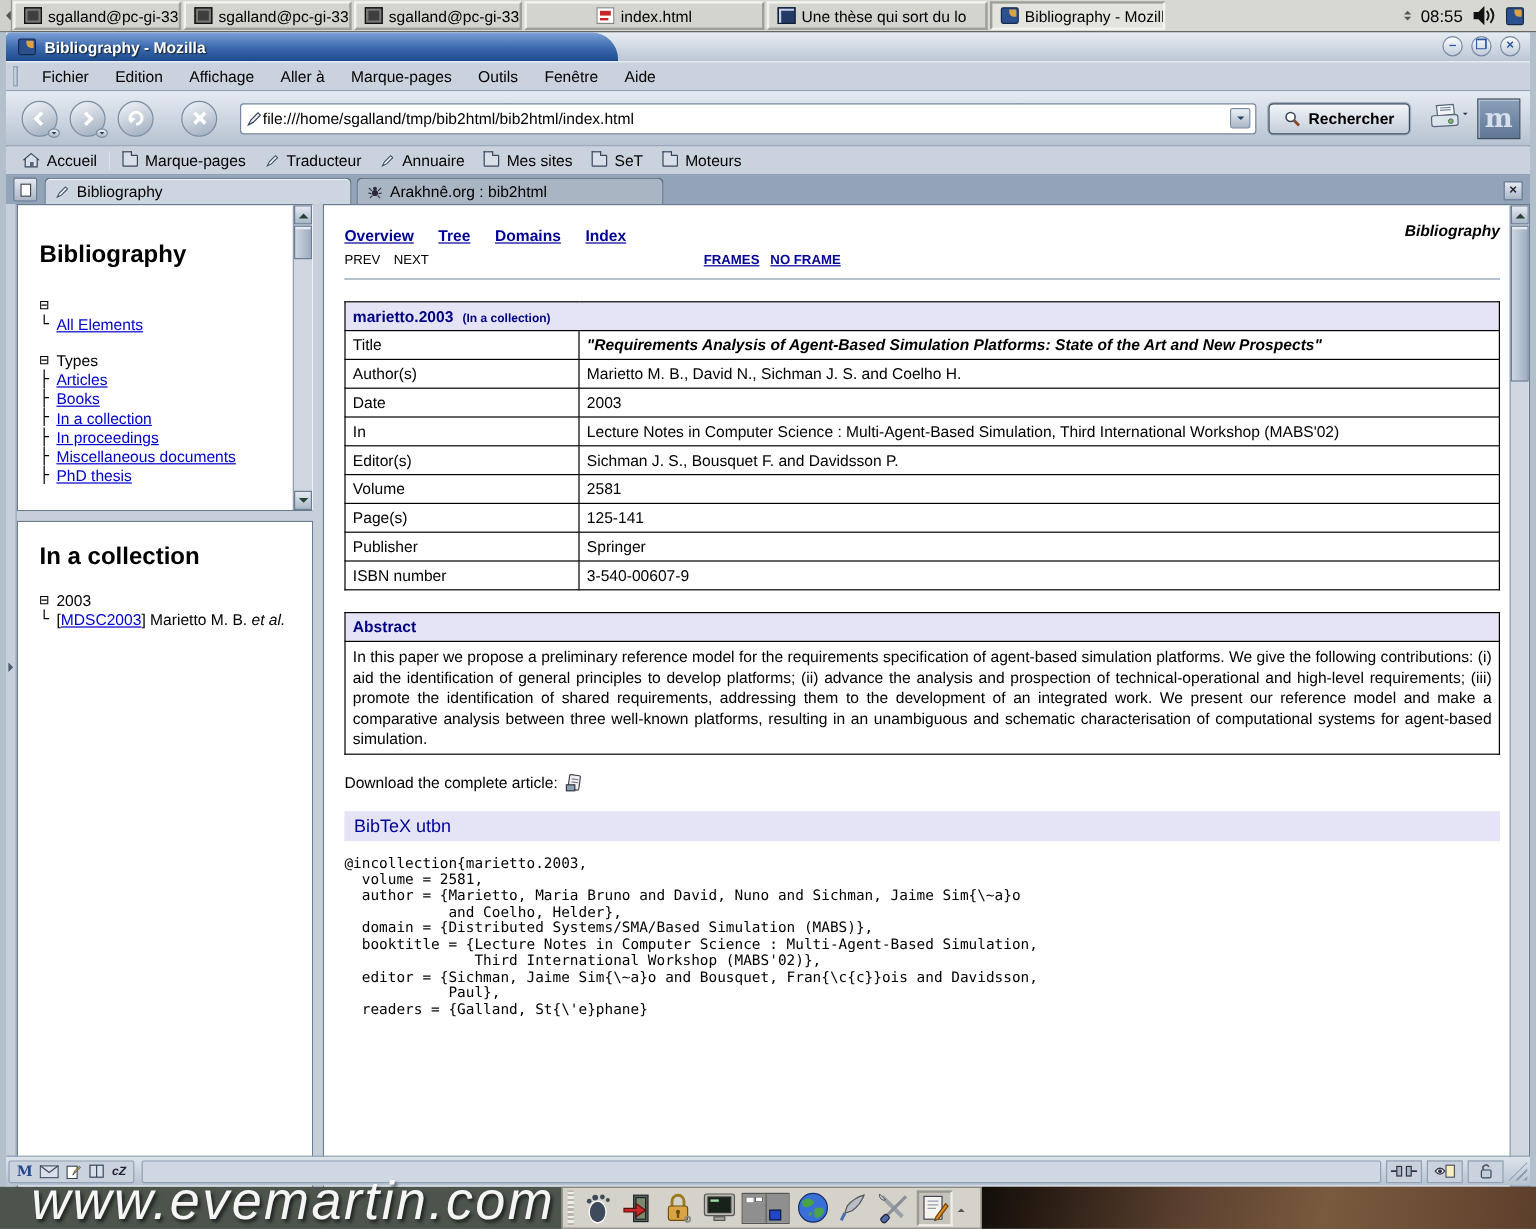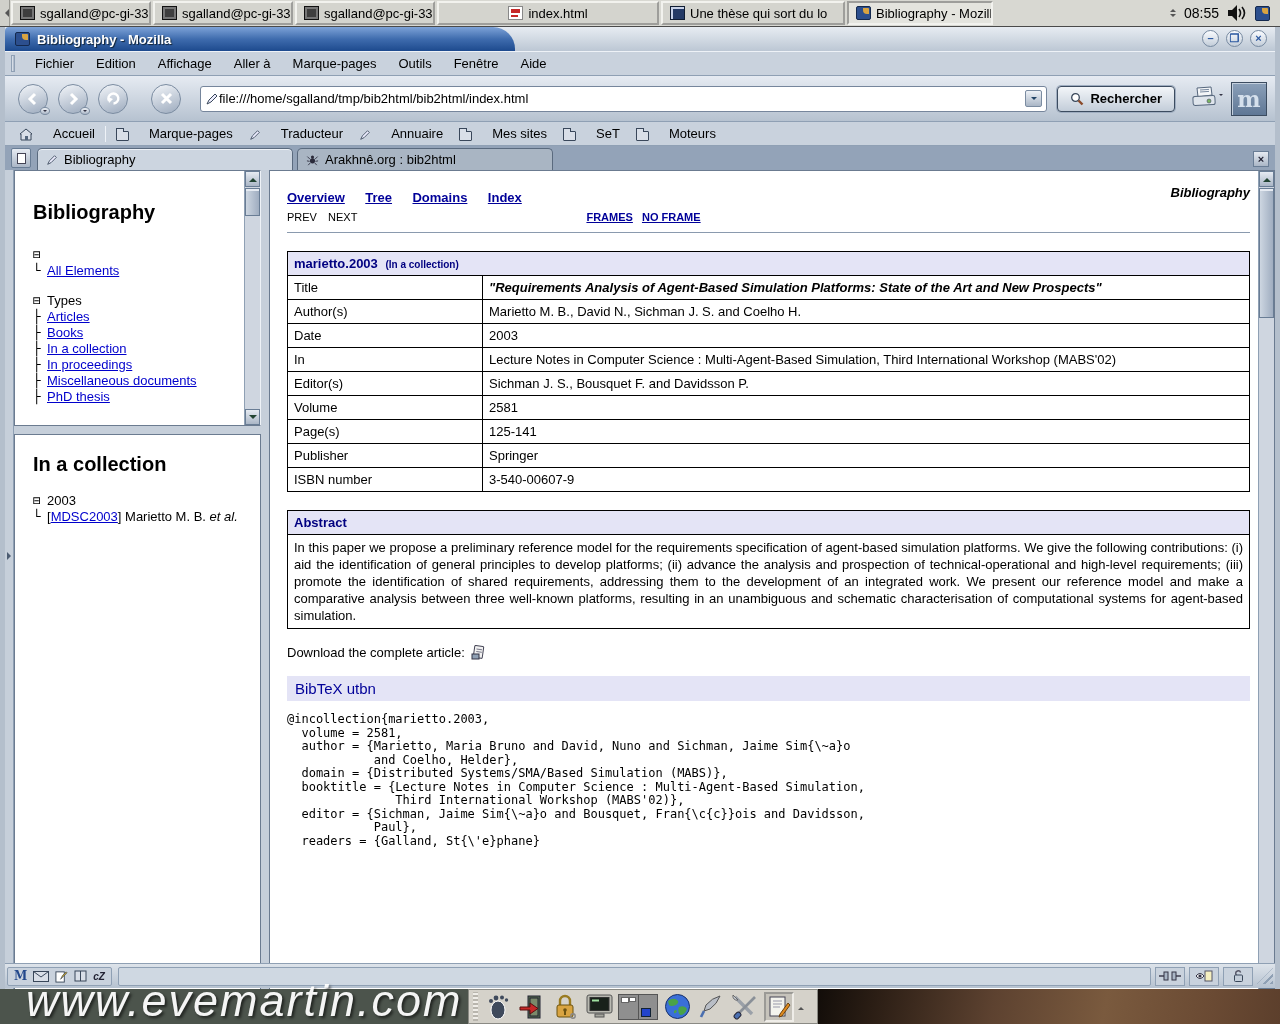--- a/index.html
+++ b/index.html
@@ -70,21 +70,21 @@
   .url-drop i { width:0;height:0;border:3px solid transparent;border-top-color:#246; margin-top:3px; }
   .searchbtn { height:26px; display:flex; align-items:center; gap:6px; padding:0 12px;
     background:linear-gradient(180deg,#f3f6f9,#c3cdd9); border:1px solid #3c4c60; border-radius:4px;
     box-shadow:0 0 0 1px #9fadc0; font-size:13px; font-weight:bold; color:#000; margin-right:14px; }
   .mozlogo { width:36px; height:34px; margin-left:12px; background:linear-gradient(180deg,#8ba0b9,#5f7795);
     border:1px solid #3c4c60; box-shadow:inset 1px 1px 0 #c3cfdd; display:flex; align-items:center; justify-content:center;
     font-family:"DejaVu Serif",serif; font-weight:bold; font-size:22px; color:#d5e0ec; }
 
   .persbar { position:absolute; left:0; top:95px; width:1270px; height:24px; background:#c9d2dd;
     border-bottom:1px solid #8fa0b4; display:flex; align-items:center; gap:4px; padding-left:8px; font-size:13px; }
-  .pb-item { display:flex; align-items:flex-end; gap:20px; padding:2px 6px; color:#000; }
+  .pb-item { display:flex; align-items:center; gap:6px; padding:2px 6px; color:#000; }
   .vsep { width:1px; height:16px; background:#8fa0b4; border-right:1px solid #eef2f7; }
   .folder-icon { width:13px; height:10px; background:#d9dfe8; border:1px solid #39475a; border-radius:1px; position:relative; }
   .folder-icon::before { content:""; position:absolute; left:-1px; top:-4px; width:6px; height:3px;
     background:#d9dfe8; border:1px solid #39475a; border-bottom:none; }
 
   .tabbar { position:absolute; left:0; top:119px; width:1270px; height:24px; background:#93a3b8;
     display:flex; align-items:flex-end; padding-left:4px; }
   .tablist-btn { width:20px; height:20px; margin:0 6px 2px 2px; background:linear-gradient(180deg,#e6ebf2,#aab6c6);
     border:1px solid #697d95; border-radius:2px; display:flex; align-items:center; justify-content:center; }
   .page-glyph { width:9px; height:11px; background:#fff; border:1px solid #445; }
@@ -201,21 +201,21 @@
     <span>sgalland@pc-gi-33.utbn</span>
     </div>
   <div class="tb-btn" style="width:140px">
     <span class="tb-ico ico-term"></span>
     <span>sgalland@pc-gi-33.utbn</span>
     </div>
   <div class="tb-btn" style="width:140px">
     <span class="tb-ico ico-term"></span>
     <span>sgalland@pc-gi-33.utbn</span>
     </div>
-  <div class="tb-btn" style="width:222px; justify-content:center">
+  <div class="tb-btn" style="width:200px; justify-content:center">
     <span class="tb-ico ico-doc"></span>
     <span>index.html</span>
     </div>
   <div class="tb-btn" style="width:184px">
     <span class="tb-ico ico-thesis"></span>
     <span>Une thèse qui sort du lo</span>
     </div>
   <div class="tb-btn pressed" style="width:146px">
     <span class="tb-ico ico-moz"></span>
     <span>Bibliography - Mozilla</span>

